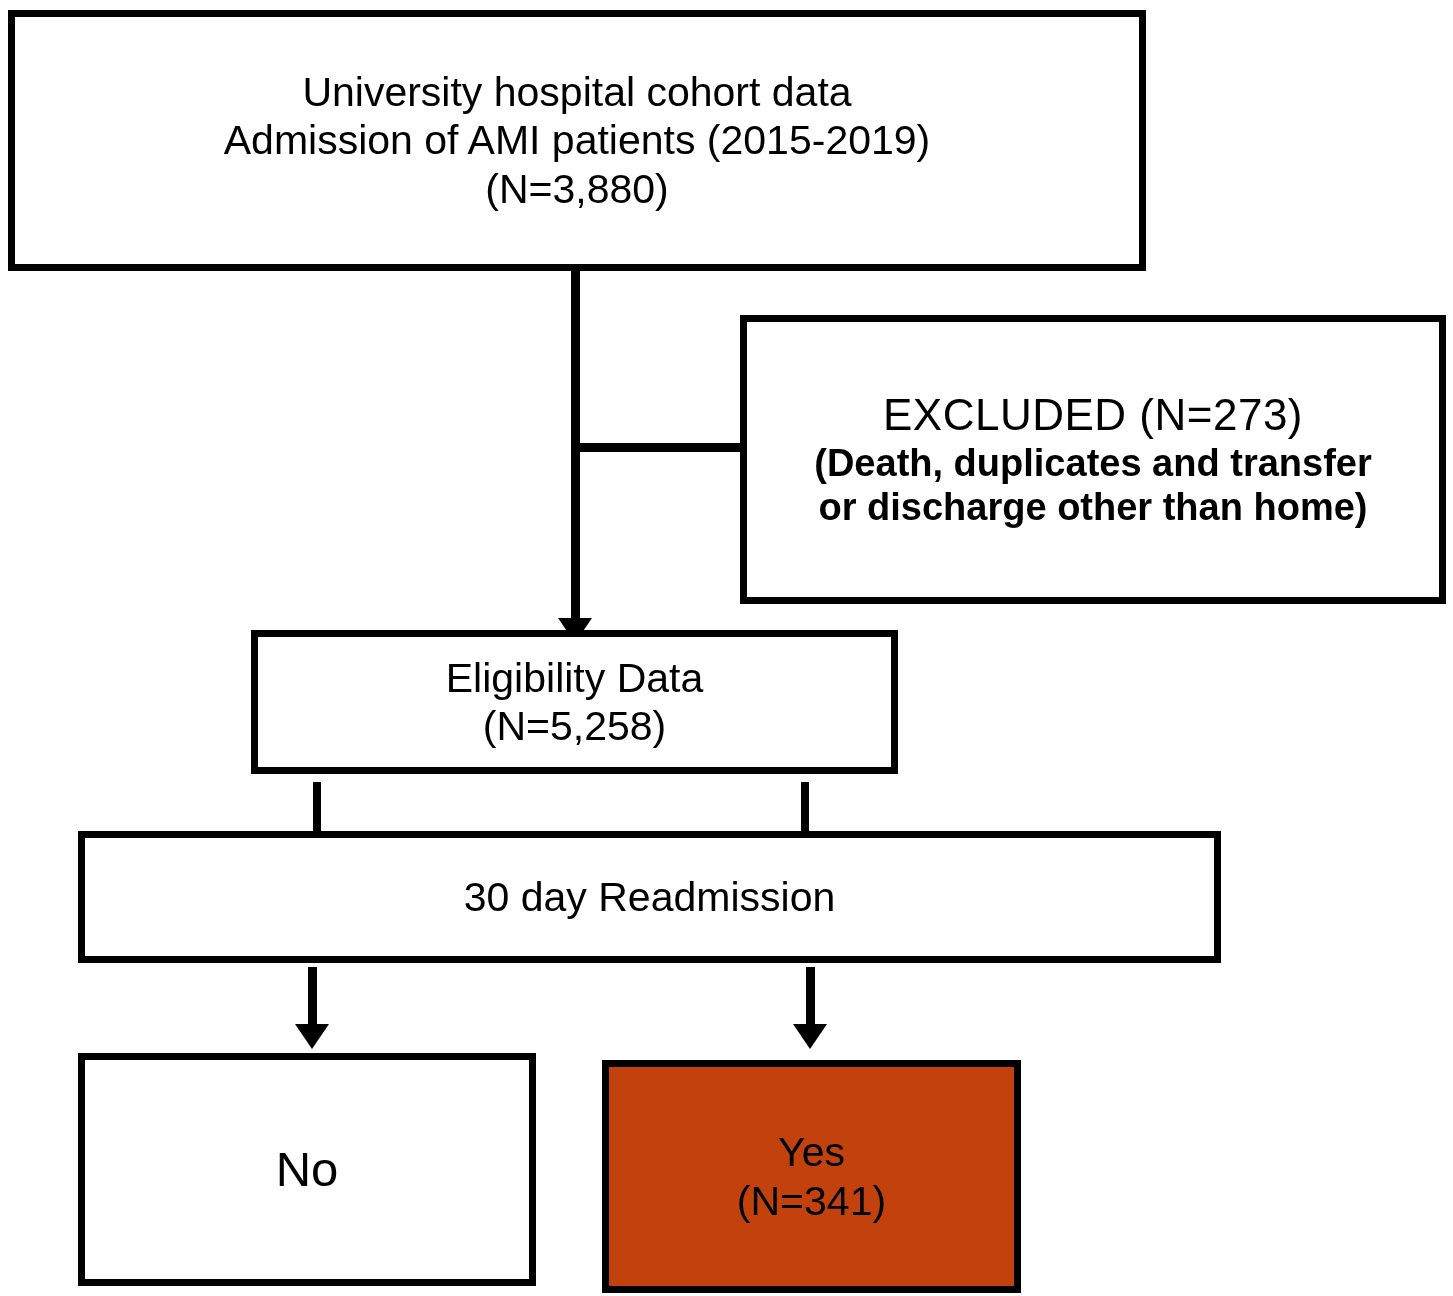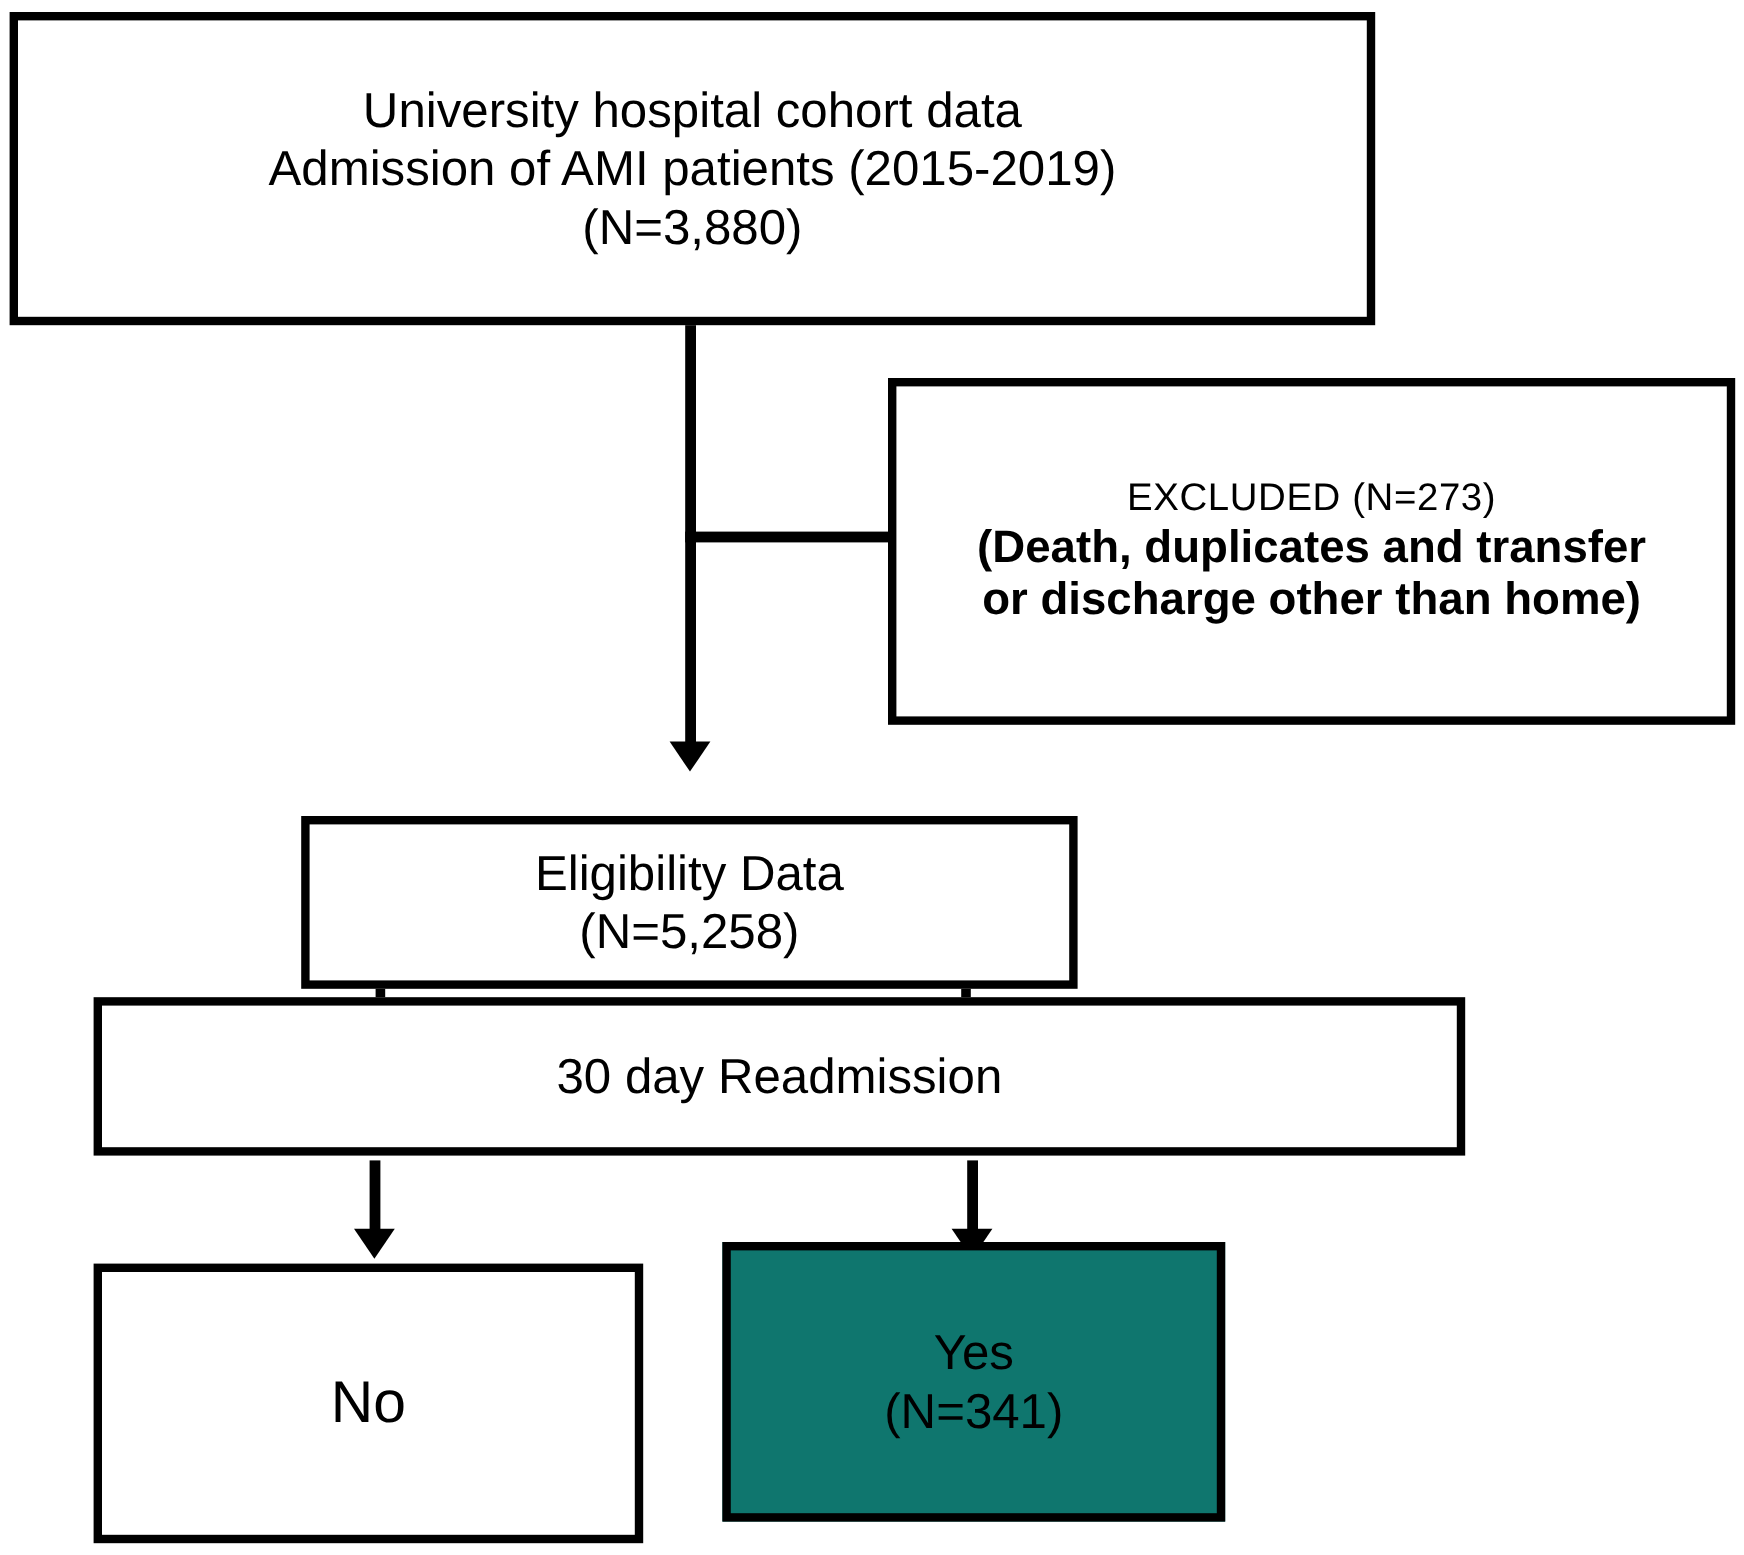--- a/index.html
+++ b/index.html
@@ -35,26 +35,26 @@
   .node .line {
     display: block;
     white-space: nowrap;
   }
   .reg  { font-weight: 400; }
   .bold { font-weight: 400; }
 
   
   #node-source      { left: 8px;   top: 10px;   width: 1138px; height: 261px; font-size: 41px; }
   #node-excluded    { left: 740px; top: 315px;  width: 706px;  height: 289px; font-size: 40px; }
-  #node-eligibility { left: 251px; top: 680px;  width: 647px;  height: 144px; font-size: 41px; }
+  #node-eligibility { left: 251px; top: 630px;  width: 647px;  height: 144px; font-size: 41px; }
   #node-readmission { left: 78px;  top: 831px;  width: 1143px; height: 132px; font-size: 41px; }
   #node-no          { left: 78px;  top: 1053px; width: 458px;  height: 233px; font-size: 49px; }
-  #node-yes         { left: 602px; top: 1035px; width: 419px;  height: 233px; font-size: 41px; background: #0f766e; }
+  #node-yes         { left: 602px; top: 1060px; width: 419px;  height: 233px; font-size: 41px; background: #c2410c; }
 
-  #node-excluded .l1 { font-size: 32px; letter-spacing: .5px; }
+  #node-excluded .l1 { font-size: 44px; letter-spacing: .5px; }
   #node-excluded .l2,
   #node-excluded .l3 { font-size: 38px; font-weight: 700; }
 
   
   .vline, .hline {
     position: absolute;
     background: #000000;
     z-index: 1;
   }
   .arrowhead {

